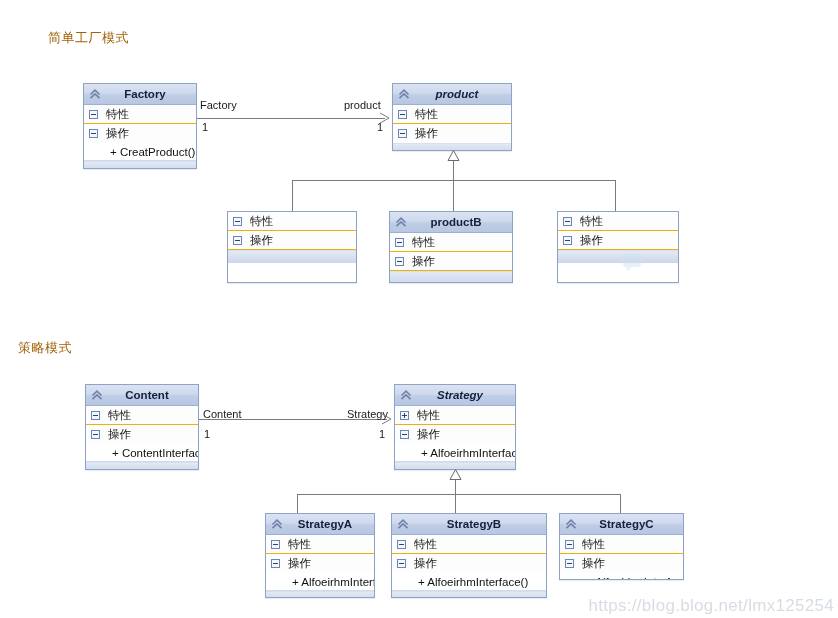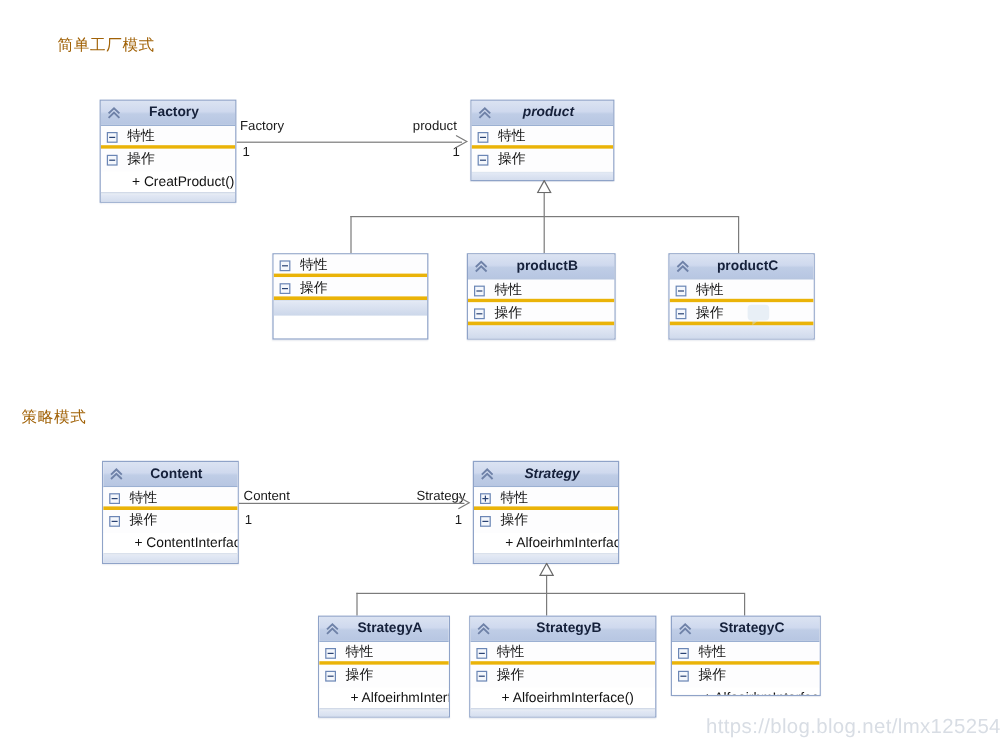--- a/index.html
+++ b/index.html
@@ -66,21 +66,21 @@
     top: 3px;
     width: 14px;
     height: 15px;
   }
 
   .uml-row {
     position: relative;
     height: 19px;
     line-height: 19px;
     box-sizing: border-box;
-    border-bottom: 3px solid #eab308;
+    border-bottom: 1px solid #eab308;
     background: #fdfdfe;
     padding-left: 22px;
     font-size: 11.5px;
     color: #111;
     white-space: nowrap;
   }
   .uml-row.no-border { border-bottom: none; }
   .expander {
     position: absolute;
     left: 5px;
@@ -280,29 +280,20 @@
       <span>特性</span>
     </div>
     <div class="uml-row">
       <span class="expander"></span>
       <span>操作</span>
     </div>
     <div class="uml-foot" style="height:12px;"></div>
   </div>
 
   <div class="uml-class" style="left:557px; top:211px; width:122px; height:72px;">
-    <div class="uml-header">
-      <span class="hdr-icon">
-        <svg width="14" height="15" viewBox="0 0 14 15">
-          <path d="M2.5 7.5 L7 3.2 L11.5 7.5" fill="none" stroke="#6f82a8" stroke-width="1.6"></path>
-          <path d="M2.5 11.2 L7 6.9 L11.5 11.2" fill="none" stroke="#6f82a8" stroke-width="1.6"></path>
-        </svg>
-      </span>
-      <span class="uml-title">productC</span>
-    </div>
     <div class="uml-row">
       <span class="expander"></span>
       <span>特性</span>
     </div>
     <div class="uml-row">
       <span class="expander"></span>
       <span>操作</span>
     </div>
     <div class="uml-foot" style="height:12px;"></div>
   </div>

